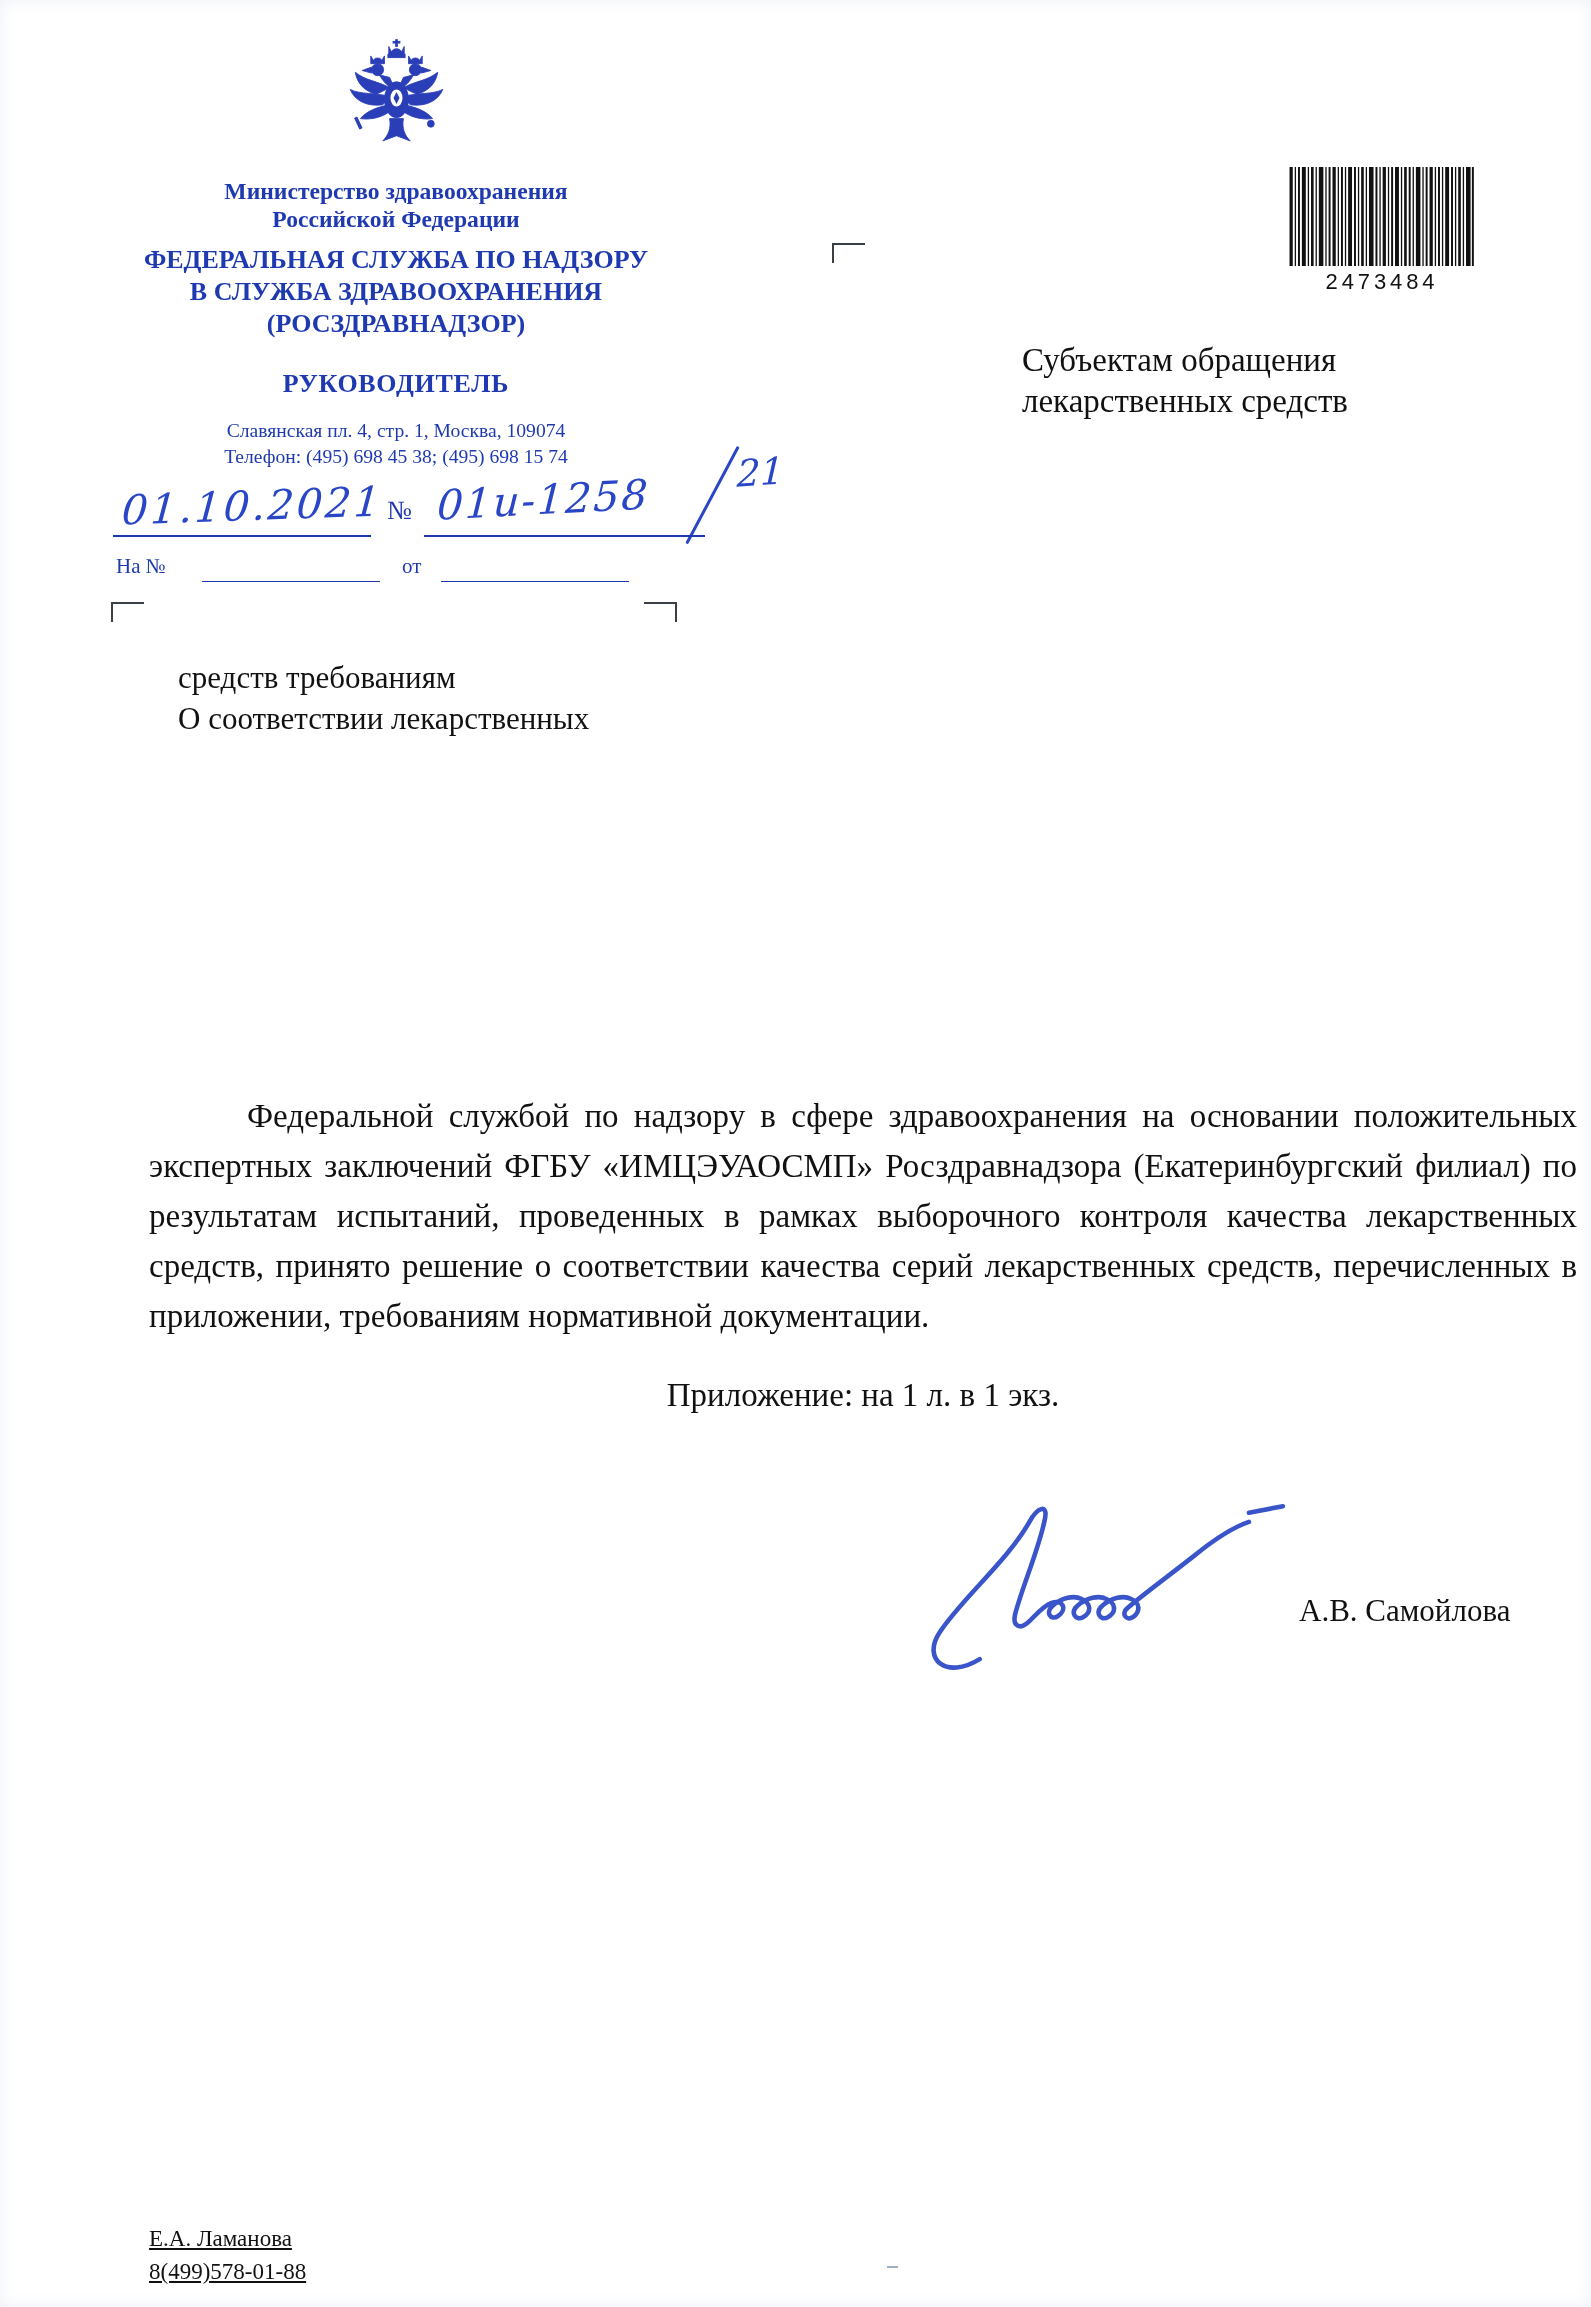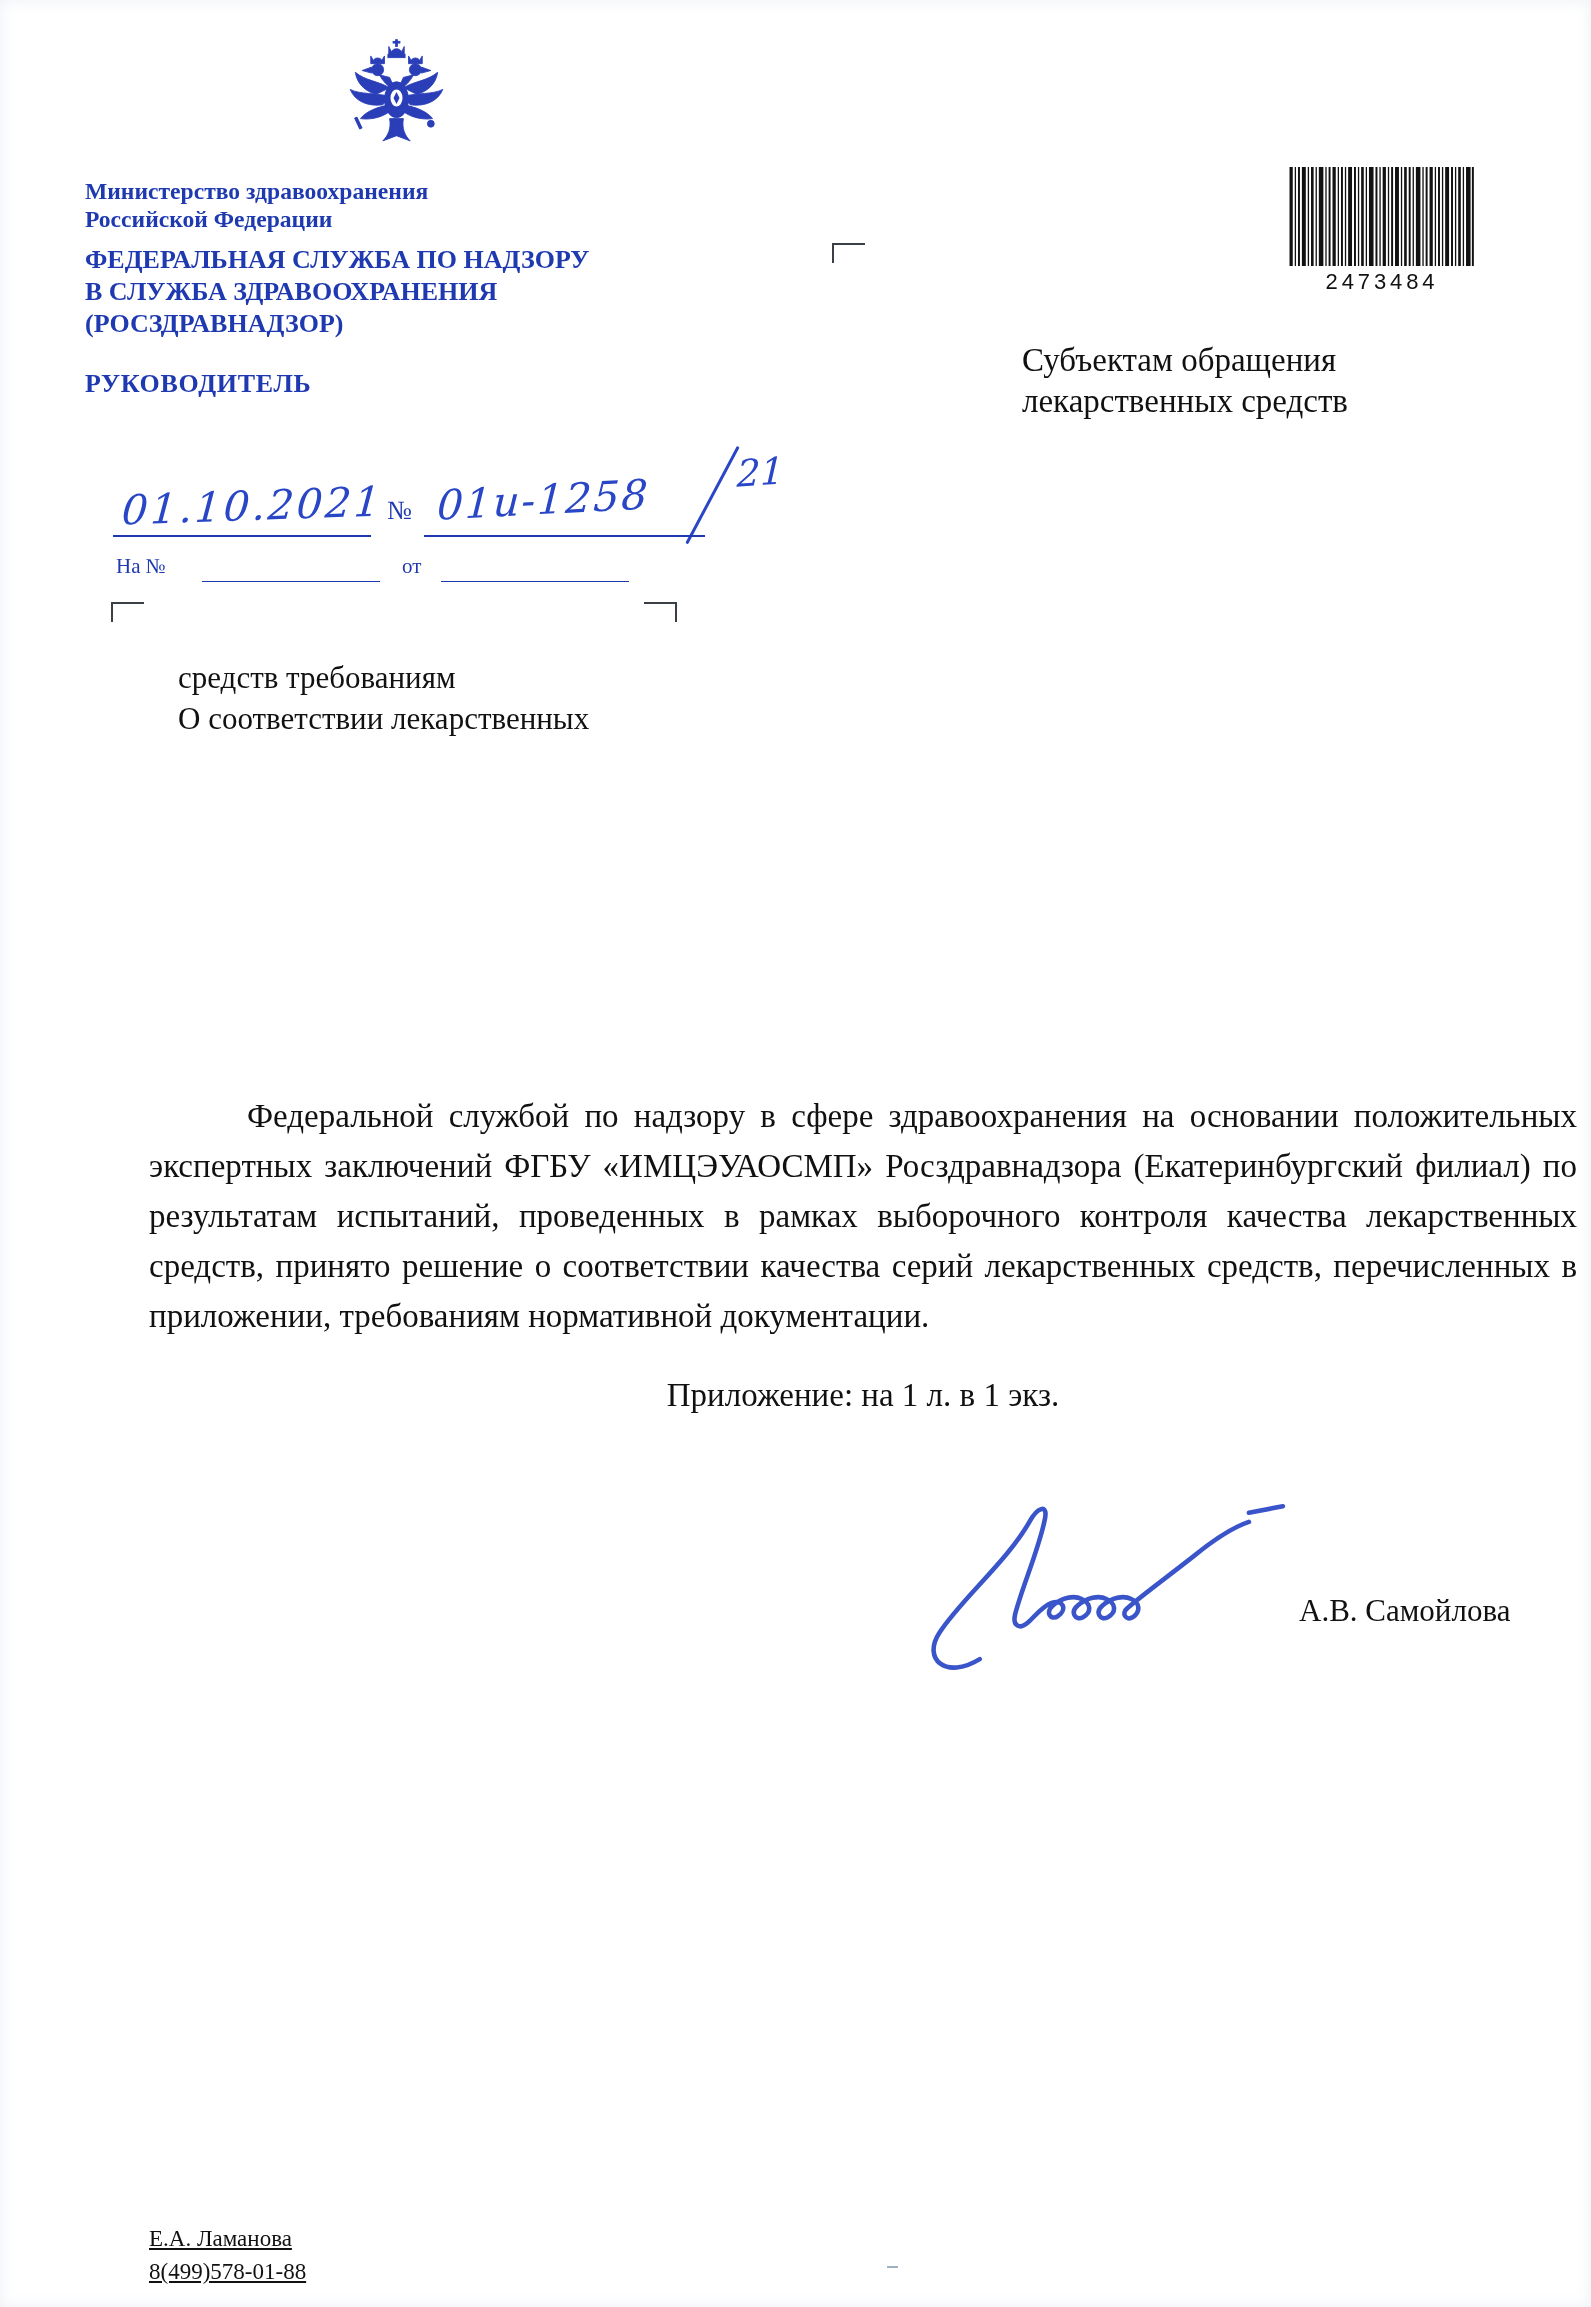--- a/index.html
+++ b/index.html
@@ -2,21 +2,21 @@
 <html style="font-size:10.5px"><head>
 <meta charset="utf-8">
 <style>
   html,body{margin:0;padding:0;background:#e9edf2;}
   .page{
     position:relative;width:1591px;height:2307px;background:#ffffff;
     font-family:"Liberation Serif","DejaVu Serif",serif;color:#101010;
     overflow:hidden;box-shadow:inset 0 0 14.4px rgba(120,150,190,.14);
   }
   
-  .letterhead{position:absolute;left:85px;top:37px;width:622px;text-align:left;color:#1f3ab0;font-family:Liberation Serif, serif;}
+  .letterhead{position:absolute;left:85px;top:37px;width:622px;text-align:center;color:#1f3ab0;font-family:Liberation Serif, serif;}
   .emblem{width:103px;height:122px;margin:0 auto;}
   .ministry{margin-top:18.3px;font-weight:bold;font-size:23.6px;line-height:28px;}
   .service{margin-top:10.5px;font-weight:bold;font-size:26px;line-height:32px;}
   .position{margin-top:29px;font-weight:bold;font-size:26px;letter-spacing:0.7px;}
   .contact{margin-top:19.6px;font-size:19.6px;line-height:26px;}
 
   
   .hw{position:absolute;color:#2946c6;font-style:italic;font-family:"DejaVu Serif",serif;white-space:nowrap;}
   .hw-date{left:122px;top:482px;font-size:41px;transform:rotate(-2deg) skewX(-6deg);letter-spacing:2.6px;}
   .no-sign{position:absolute;left:387px;top:496px;font-size:26px;color:#1f3ab0;}
@@ -110,20 +110,24 @@
     <div class="ministry">
       <div>Министерство здравоохранения</div>
       <div>Российской Федерации</div>
     </div>
     <div class="service">
       <div>ФЕДЕРАЛЬНАЯ СЛУЖБА ПО НАДЗОРУ</div>
       <div>В СЛУЖБА ЗДРАВООХРАНЕНИЯ</div>
       <div>(РОСЗДРАВНАДЗОР)</div>
     </div>
     <div class="position">РУКОВОДИТЕЛЬ</div>
+    <div class="contact">
+      <div>Славянская пл. 4, стр. 1, Москва, 109074</div>
+      <div>Телефон: (495) 698 45 38; (495) 698 15 74</div>
+    </div>
   </header>
 
   <div class="hw hw-date">01.10.2021</div>
   <div class="no-sign">№</div>
   <div class="hw hw-number">01и-1258</div>
   <div class="hw-slash"></div>
   <div class="hw hw-year">21</div>
   <div class="rule date-rule"></div>
   <div class="rule num-rule"></div>
 

